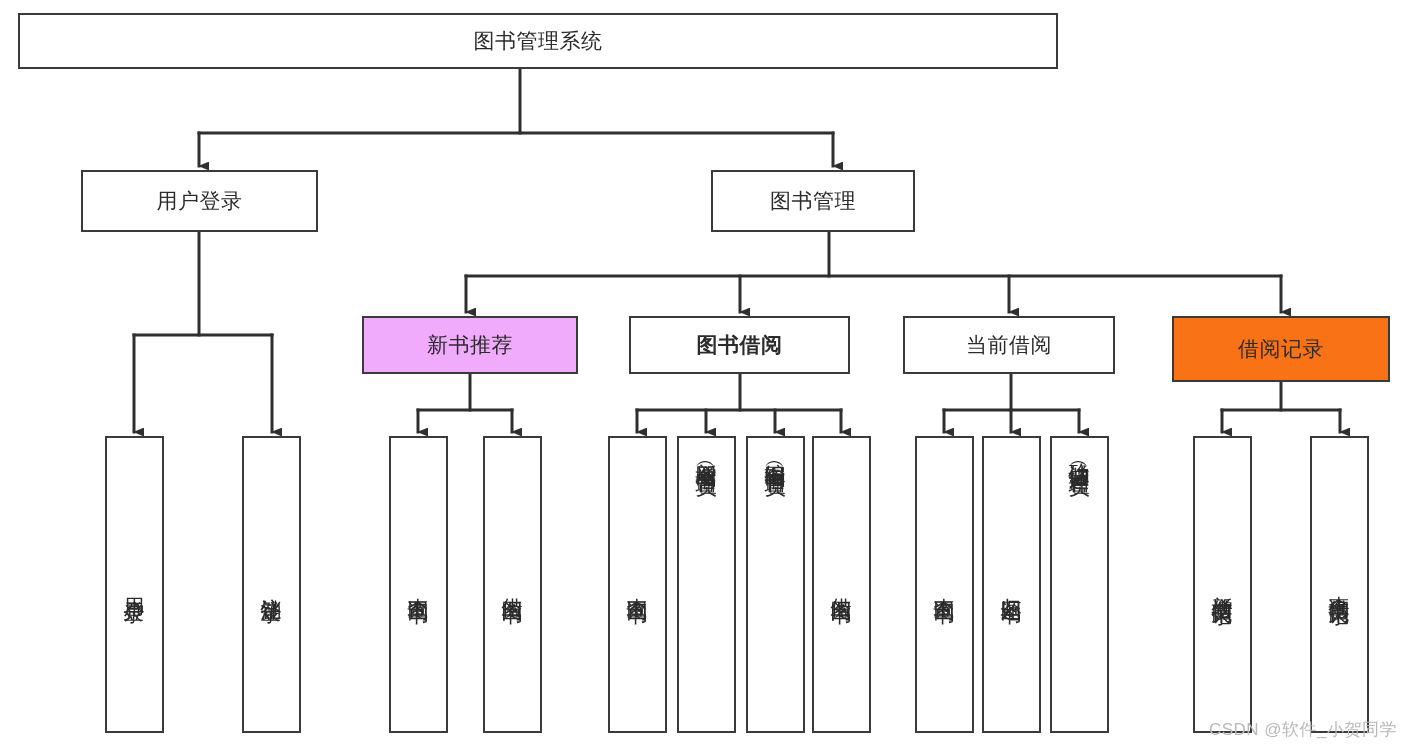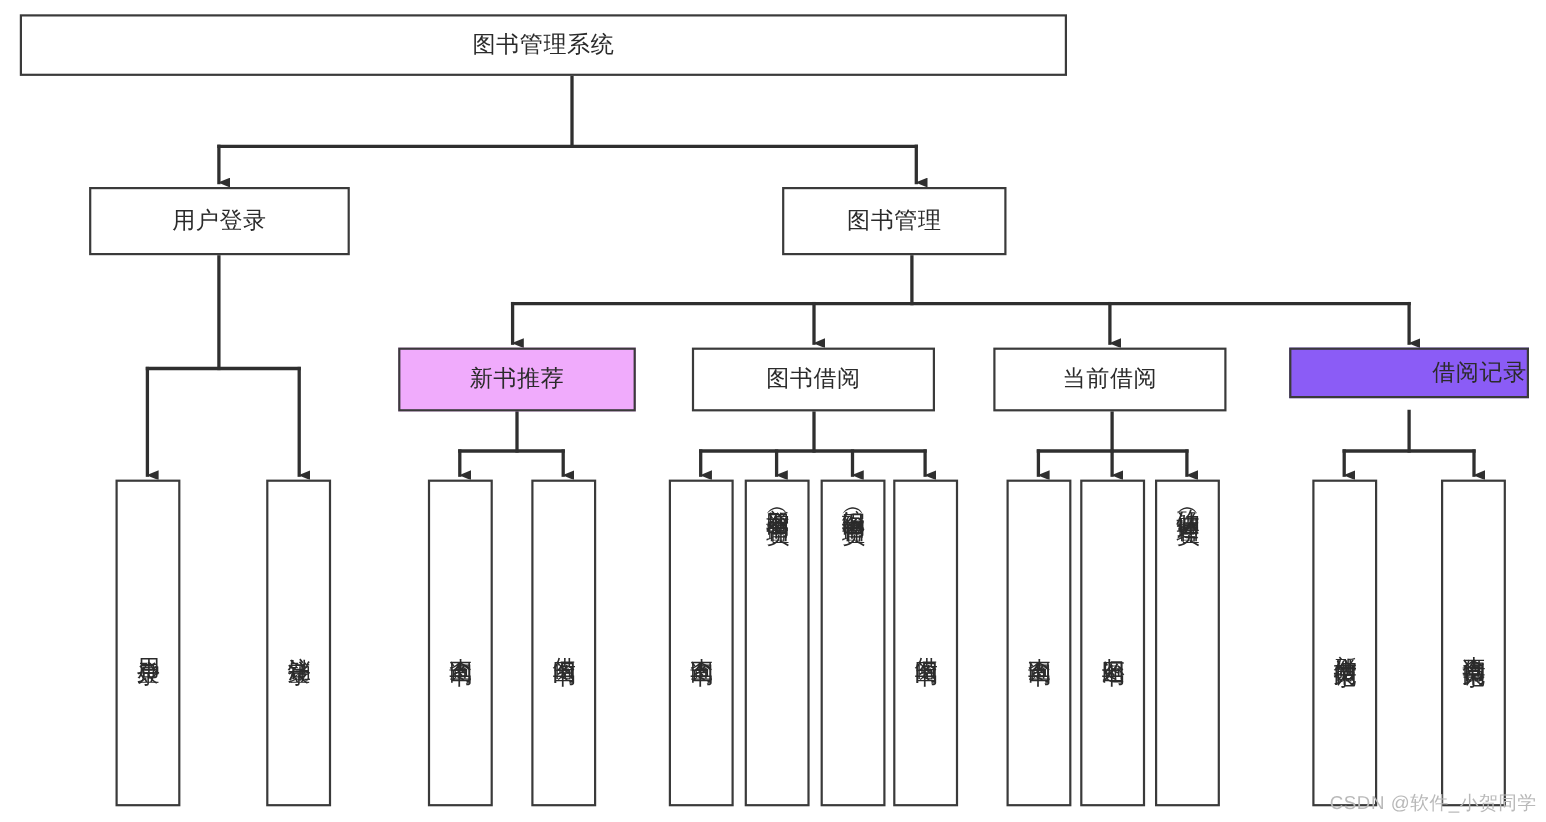--- a/index.html
+++ b/index.html
@@ -124,41 +124,41 @@
       <path d="M 1011 410 L 1011 432" marker-end="url(#arrowhead)"></path>
       <path d="M 1079 410 L 1079 432" marker-end="url(#arrowhead)"></path>
 
       <path d="M 1281 374 L 1281 410"></path>
       <path d="M 1222 410 L 1340 410"></path>
       <path d="M 1222 410 L 1222 432" marker-end="url(#arrowhead)"></path>
       <path d="M 1340 410 L 1340 432" marker-end="url(#arrowhead)"></path>
     </g>
   </svg>
 
-  <div class="node horizontal" id="n-root" style="left: 18px; top: 13px; width: 952px; height: 56px; border-color: rgb(58, 58, 58); background: rgb(255, 255, 255); color: rgb(43, 43, 43);">
+  <div class="node horizontal" id="n-root" style="left: 18px; top: 13px; width: 1040px; height: 56px; border-color: rgb(58, 58, 58); background: rgb(255, 255, 255); color: rgb(43, 43, 43);">
     <span class="label">图书管理系统</span>
   </div>
 
   <div class="node horizontal" id="n-l2-0" style="left: 81px; top: 170px; width: 237px; height: 62px; border-color: rgb(58, 58, 58); background: rgb(255, 255, 255); color: rgb(43, 43, 43);">
     <span class="label">用户登录</span>
   </div>
   <div class="node horizontal" id="n-l2-1" style="left: 711px; top: 170px; width: 204px; height: 62px; border-color: rgb(58, 58, 58); background: rgb(255, 255, 255); color: rgb(43, 43, 43);">
     <span class="label">图书管理</span>
   </div>
 
   <div class="node horizontal" id="n-l3-0" style="left: 362px; top: 316px; width: 216px; height: 58px; border-color: rgb(58, 58, 58); background: #f0abfc; color: rgb(43, 43, 43);">
     <span class="label">新书推荐</span>
   </div>
-  <div class="node horizontal" id="n-l3-1" style="left: 629px; top: 316px; width: 221px; height: 58px; border-color: rgb(58, 58, 58); background: rgb(255, 255, 255); color: rgb(43, 43, 43);">
+  <div class="node horizontal" id="n-l3-1" style="left: 629px; top: 316px; width: 221px; height: 58px; border-color: rgb(58, 58, 58); background: rgb(255, 255, 255); color: rgb(43, 43, 43); font-weight: bold;">
     <span class="label">图书借阅</span>
   </div>
   <div class="node horizontal" id="n-l3-2" style="left: 903px; top: 316px; width: 212px; height: 58px; border-color: rgb(58, 58, 58); background: rgb(255, 255, 255); color: rgb(43, 43, 43);">
     <span class="label">当前借阅</span>
   </div>
-  <div class="node horizontal" id="n-l3-3" style="left: 1172px; top: 316px; width: 218px; height: 46px; border-color: rgb(58, 58, 58); background: #8b5cf6; color: rgb(43, 43, 43); justify-content: flex-end;">
+  <div class="node horizontal" id="n-l3-3" style="left: 1172px; top: 316px; width: 218px; height: 66px; border-color: rgb(58, 58, 58); background: #f97316; color: rgb(43, 43, 43);">
     <span class="label">借阅记录</span>
   </div>
 
   <div class="node vertical centered" id="n-lf-0" style="left: 105px; top: 436px; width: 59px; height: 297px; border-color: rgb(58, 58, 58); background: rgb(255, 255, 255); color: rgb(43, 43, 43);">
     <span class="label">用户登录</span>
   </div>
   <div class="node vertical centered" id="n-lf-1" style="left: 242px; top: 436px; width: 59px; height: 297px; border-color: rgb(58, 58, 58); background: rgb(255, 255, 255); color: rgb(43, 43, 43);">
     <span class="label">注销登录</span>
   </div>
   <div class="node vertical centered" id="n-lf-2" style="left: 389px; top: 436px; width: 59px; height: 297px; border-color: rgb(58, 58, 58); background: rgb(255, 255, 255); color: rgb(43, 43, 43);">

